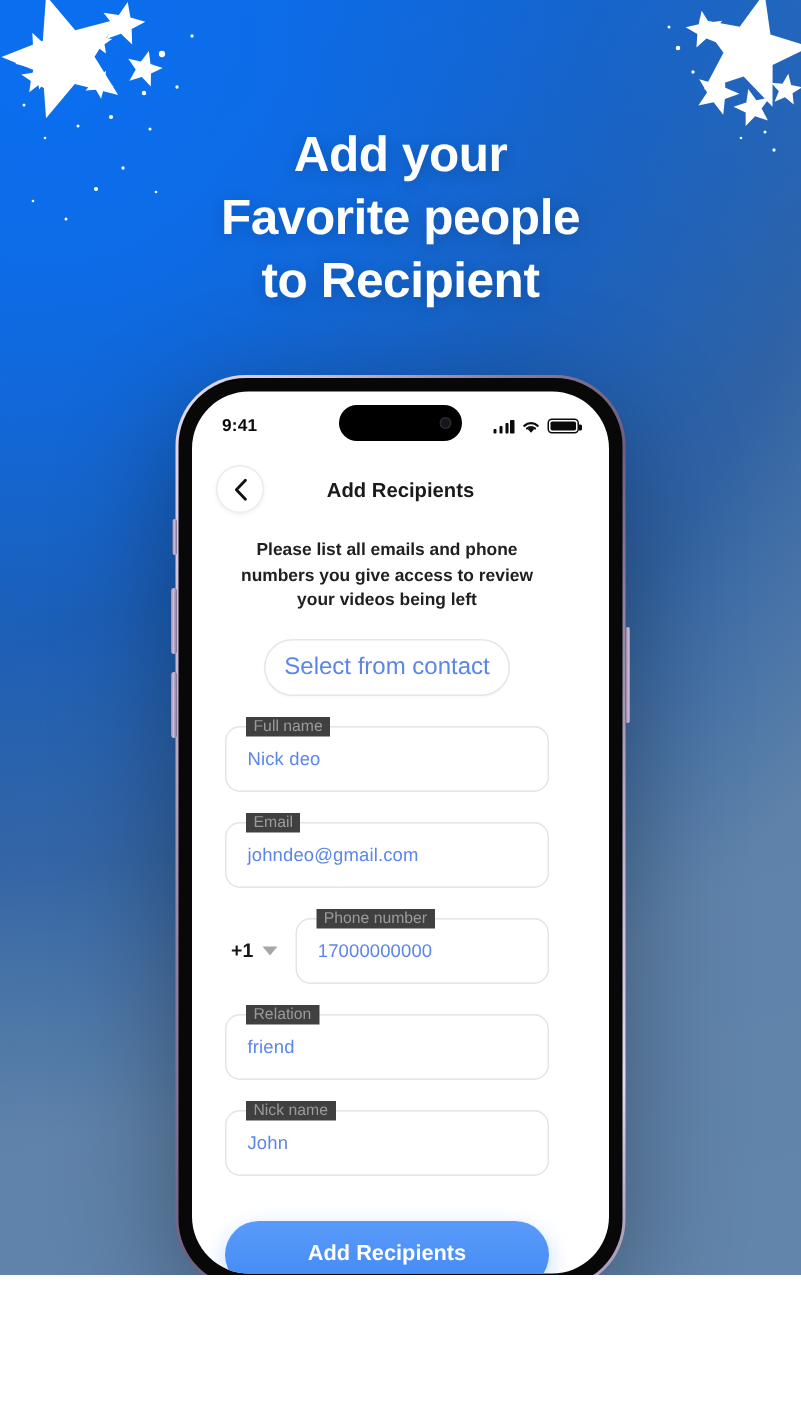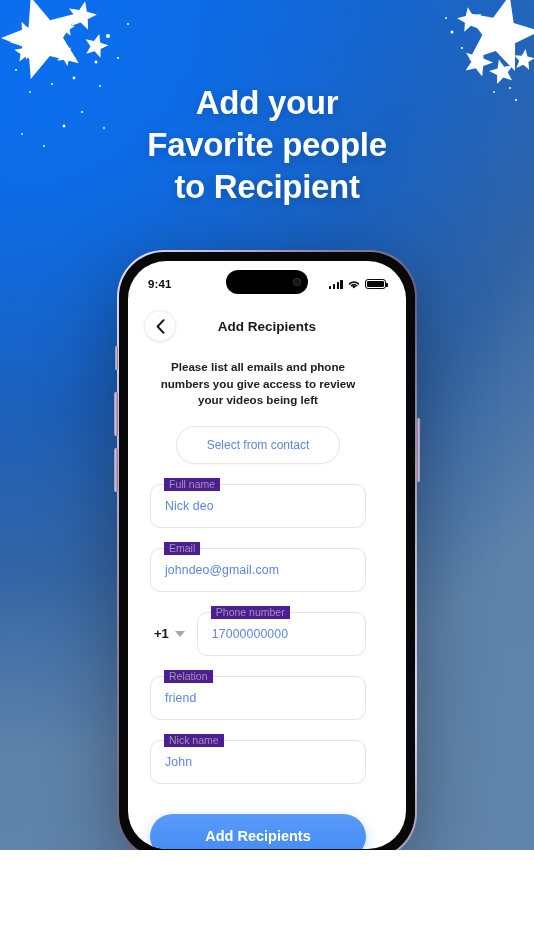--- a/index.html
+++ b/index.html
@@ -207,21 +207,21 @@
     padding: 0 2px;
   }
   .select-contact {
     margin: 17px auto 0 auto;
     width: 164px;
     height: 38px;
     border-radius: 22px;
     border: 1px solid #e6e6e6;
     background: #ffffff;
     color: #5b86e8;
-    font-size: 12px;
+    font-size: 16px;
     display: flex; align-items: center; justify-content: center;
     cursor: pointer;
     box-shadow: 0 1px 2px rgba(0,0,0,0.03);
   }
 
   
   .field {
     position: relative;
     margin-top: 20px;
     height: 44px;
@@ -230,21 +230,21 @@
     background: #ffffff;
     display: flex;
     align-items: center;
     padding: 0 14px;
     cursor: text;
   }
   .field-label {
     position: absolute;
     top: -7px;
     left: 13px;
-    background: #4c1d95;
+    background: #404040;
     padding: 0 5px;
     font-size: 10.5px;
     color: #9a9a9f;
     line-height: 13px;
   }
   .field-value {
     font-size: 12.3px;
     color: #5b86e8;
     letter-spacing: 0.1px;
   }

